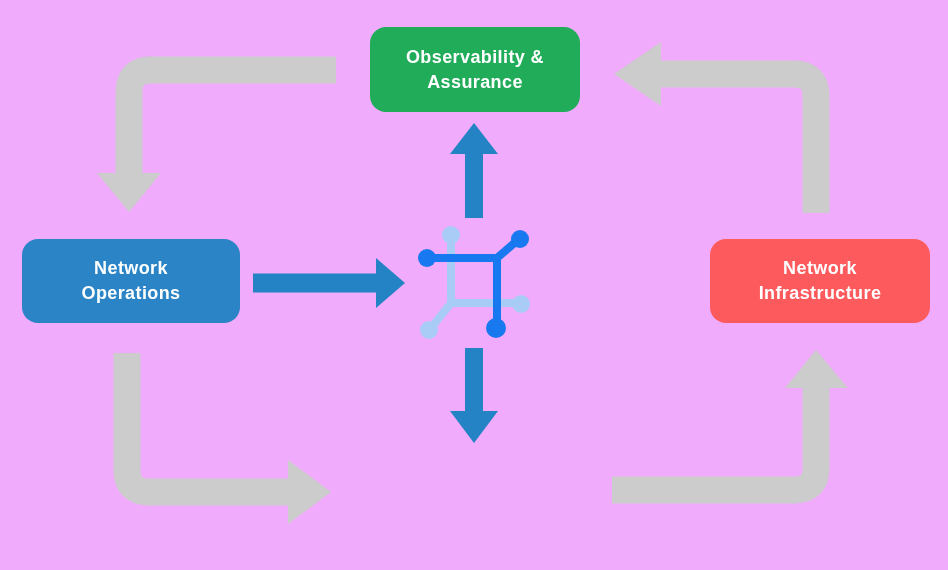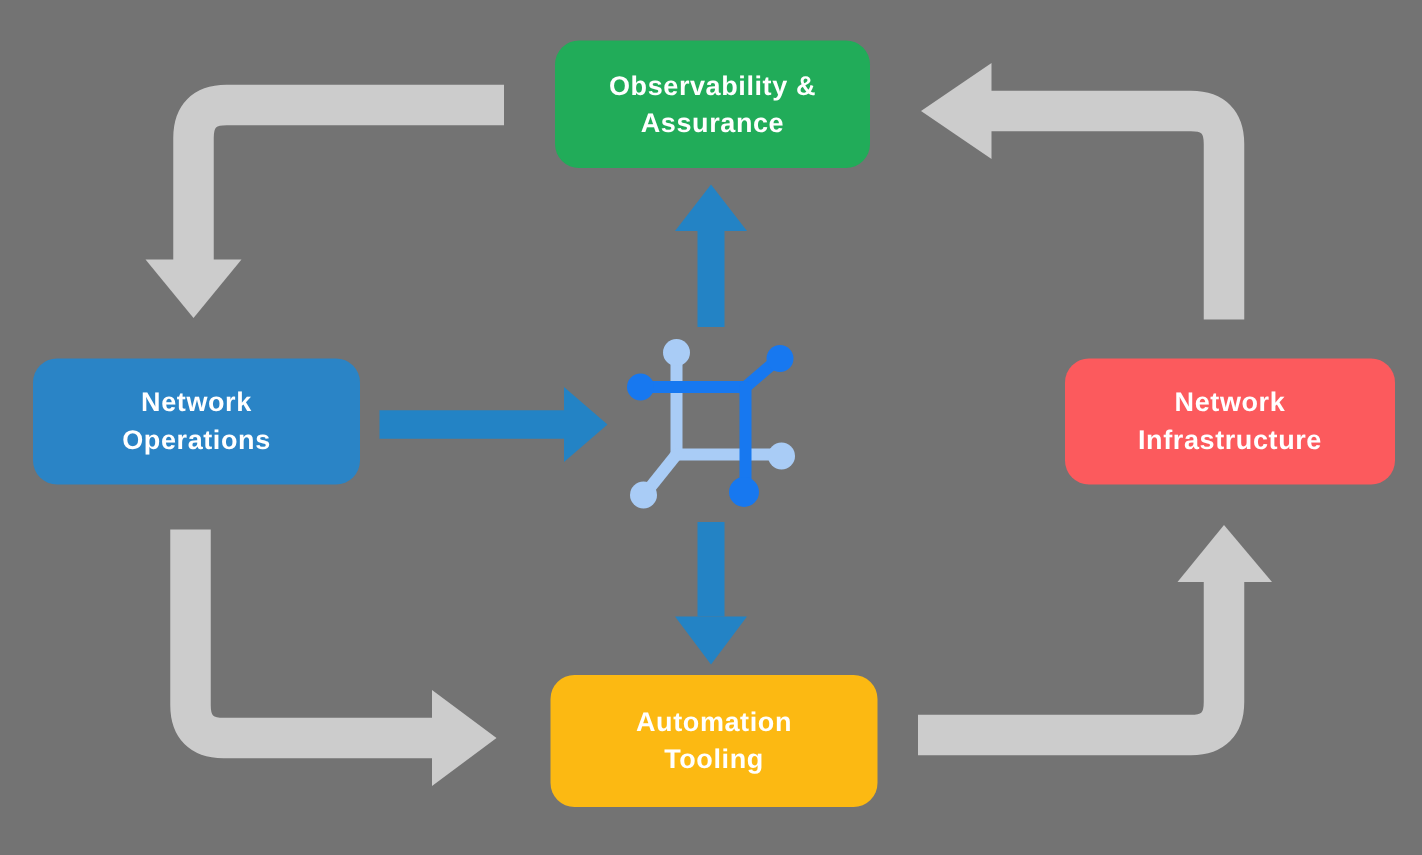--- a/index.html
+++ b/index.html
@@ -5,21 +5,21 @@
   html, body { margin: 0; padding: 0; }
   body {
     width: 948px; height: 570px;
     background: #000000;
     font-family: "Liberation Sans", sans-serif;
     overflow: hidden;
   }
   .canvas {
     position: relative;
     width: 948px; height: 570px;
-    background: #737373;
+    background: #f0abfc;
   }
   .arrows-layer {
     position: absolute;
     left: 0; top: 0;
     width: 948px; height: 570px;
   }
   .node-box {
     position: absolute;
     display: flex;
     align-items: center;
@@ -110,18 +110,14 @@
   <div class="node-box node-network-operations" style="background: rgb(42, 132, 198);">
     <span>Network
 Operations</span>
   </div>
 
   <div class="node-box node-network-infrastructure" style="background: rgb(252, 90, 93);">
     <span>Network
 Infrastructure</span>
   </div>
 
-  <div class="node-box node-automation-tooling" style="background: rgb(252, 185, 18);">
-    <span>Automation
-Tooling</span>
-  </div>
 
 </div>
 
 </body></html>

